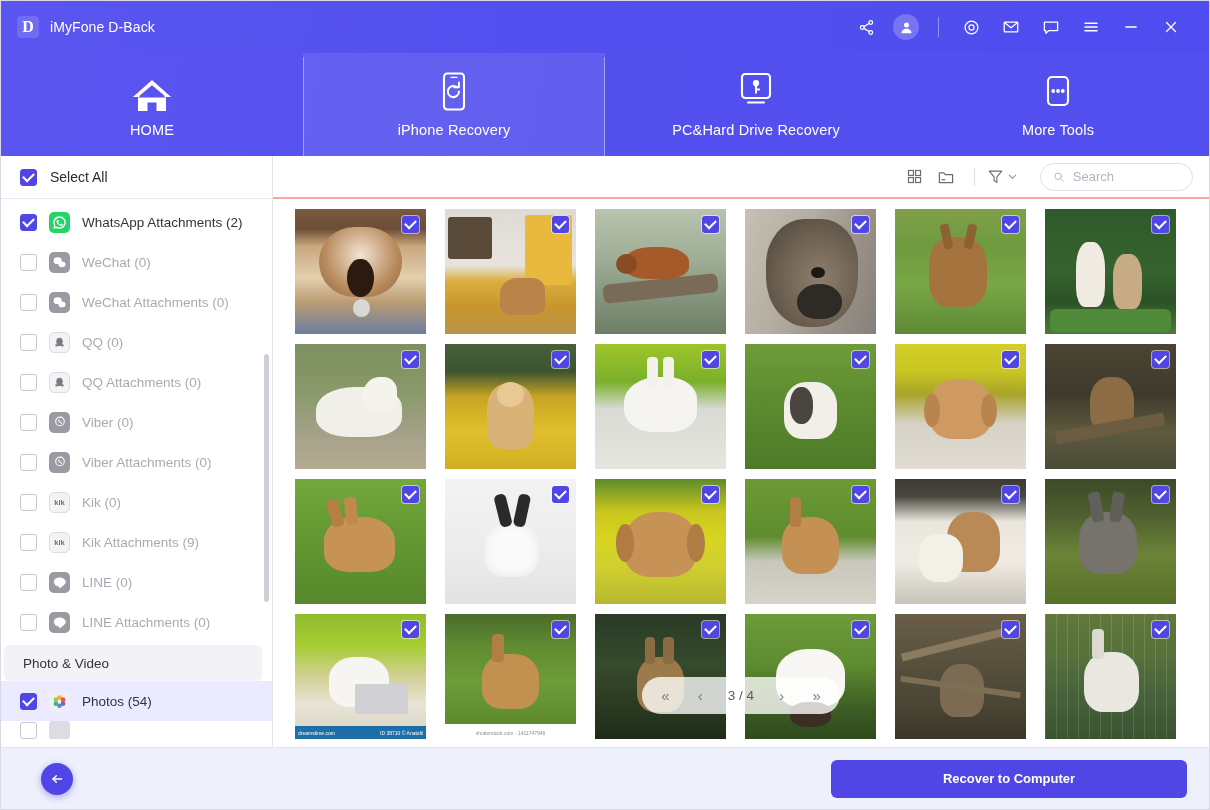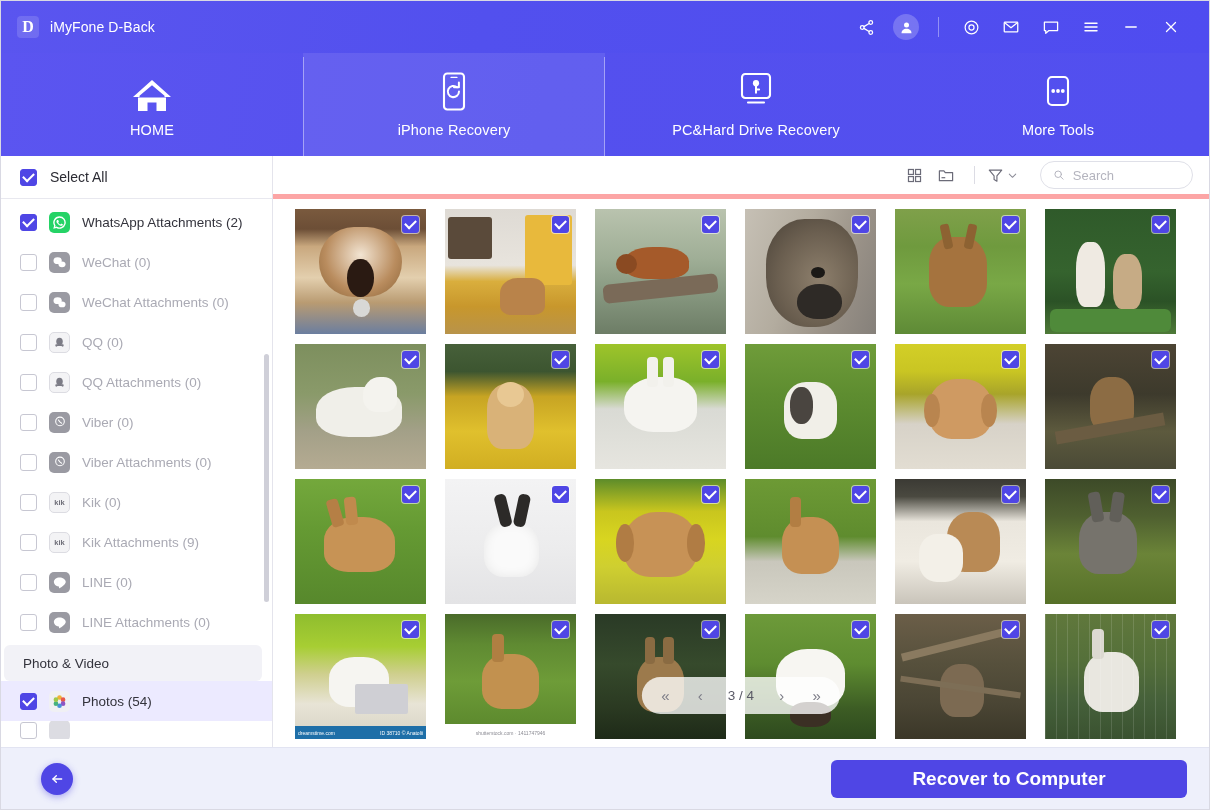--- a/index.html
+++ b/index.html
@@ -137,21 +137,21 @@
     background: #cfcfd8; cursor: pointer;
   }
   .partial-row { height: 18px; overflow: hidden; }
 
   
   .content { flex: 1 1 auto; display: flex; flex-direction: column; min-width: 0; }
   .toolbar {
     height: 43px; flex: 0 0 43px;
     display: flex; align-items: center; justify-content: flex-end;
     gap: 0; padding-right: 16px;
-    border-bottom: 5px solid #fca5a5;
+    border-bottom: 2px solid #fca5a5;
   }
   .tool-ic {
     width: 32px; height: 30px; display: flex; align-items: center; justify-content: center;
     color: #6b6b78; cursor: pointer;
   }
   .tool-sep { width: 1px; height: 18px; background: #dcdce4; margin: 0 12px; }
   .filter-wrap { display: flex; align-items: center; gap: 3px; cursor: pointer; color: #6b6b78; }
   .search-box {
     margin-left: 22px;
     width: 153px; height: 28px; border: 1px solid #dfe0e8;
@@ -215,21 +215,21 @@
   .back-btn {
     width: 32px; height: 32px; border-radius: 50%;
     background: #4f46e5; color: #fff;
     display: flex; align-items: center; justify-content: center;
     cursor: pointer; box-shadow: 0 2px 7px rgba(79,70,229,.45);
   }
   .recover-btn {
     margin-left: auto;
     width: 356px; height: 38px; border-radius: 6px;
     background: #4f46e5; color: #fff;
-    font-size: 19px; font-weight: bold;
+    font-size: 13px; font-weight: bold;
     display: flex; align-items: center; justify-content: center;
     cursor: pointer; border: none;
     font-family: "Liberation Sans", sans-serif;
   }
 </style>
 </head>
 <body>
 
 <div class="app">
 

